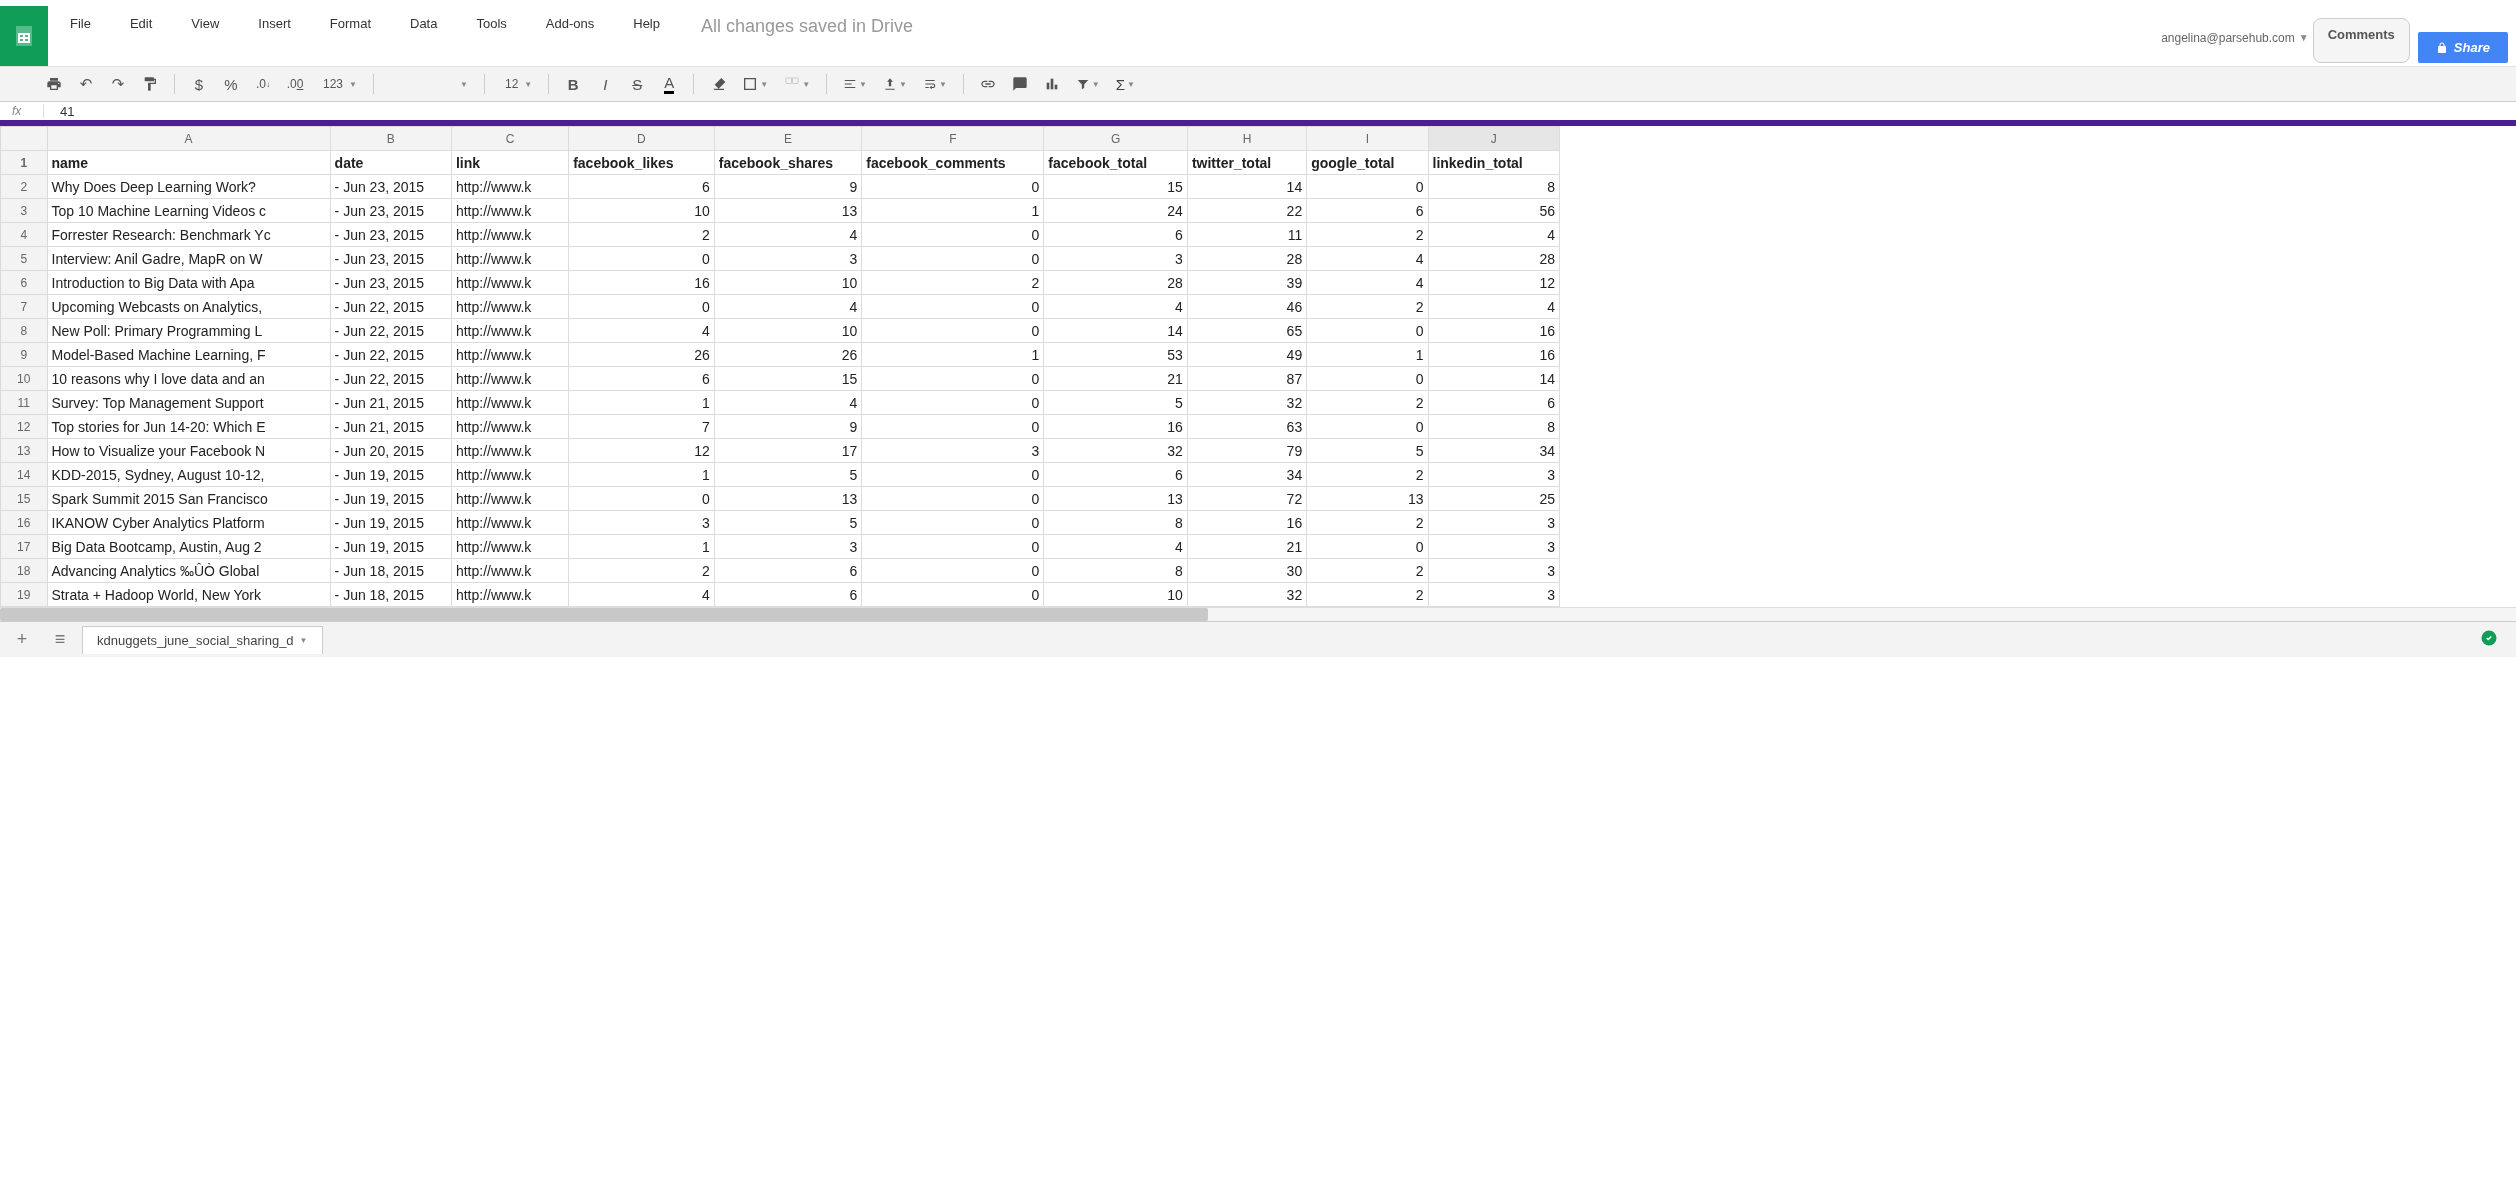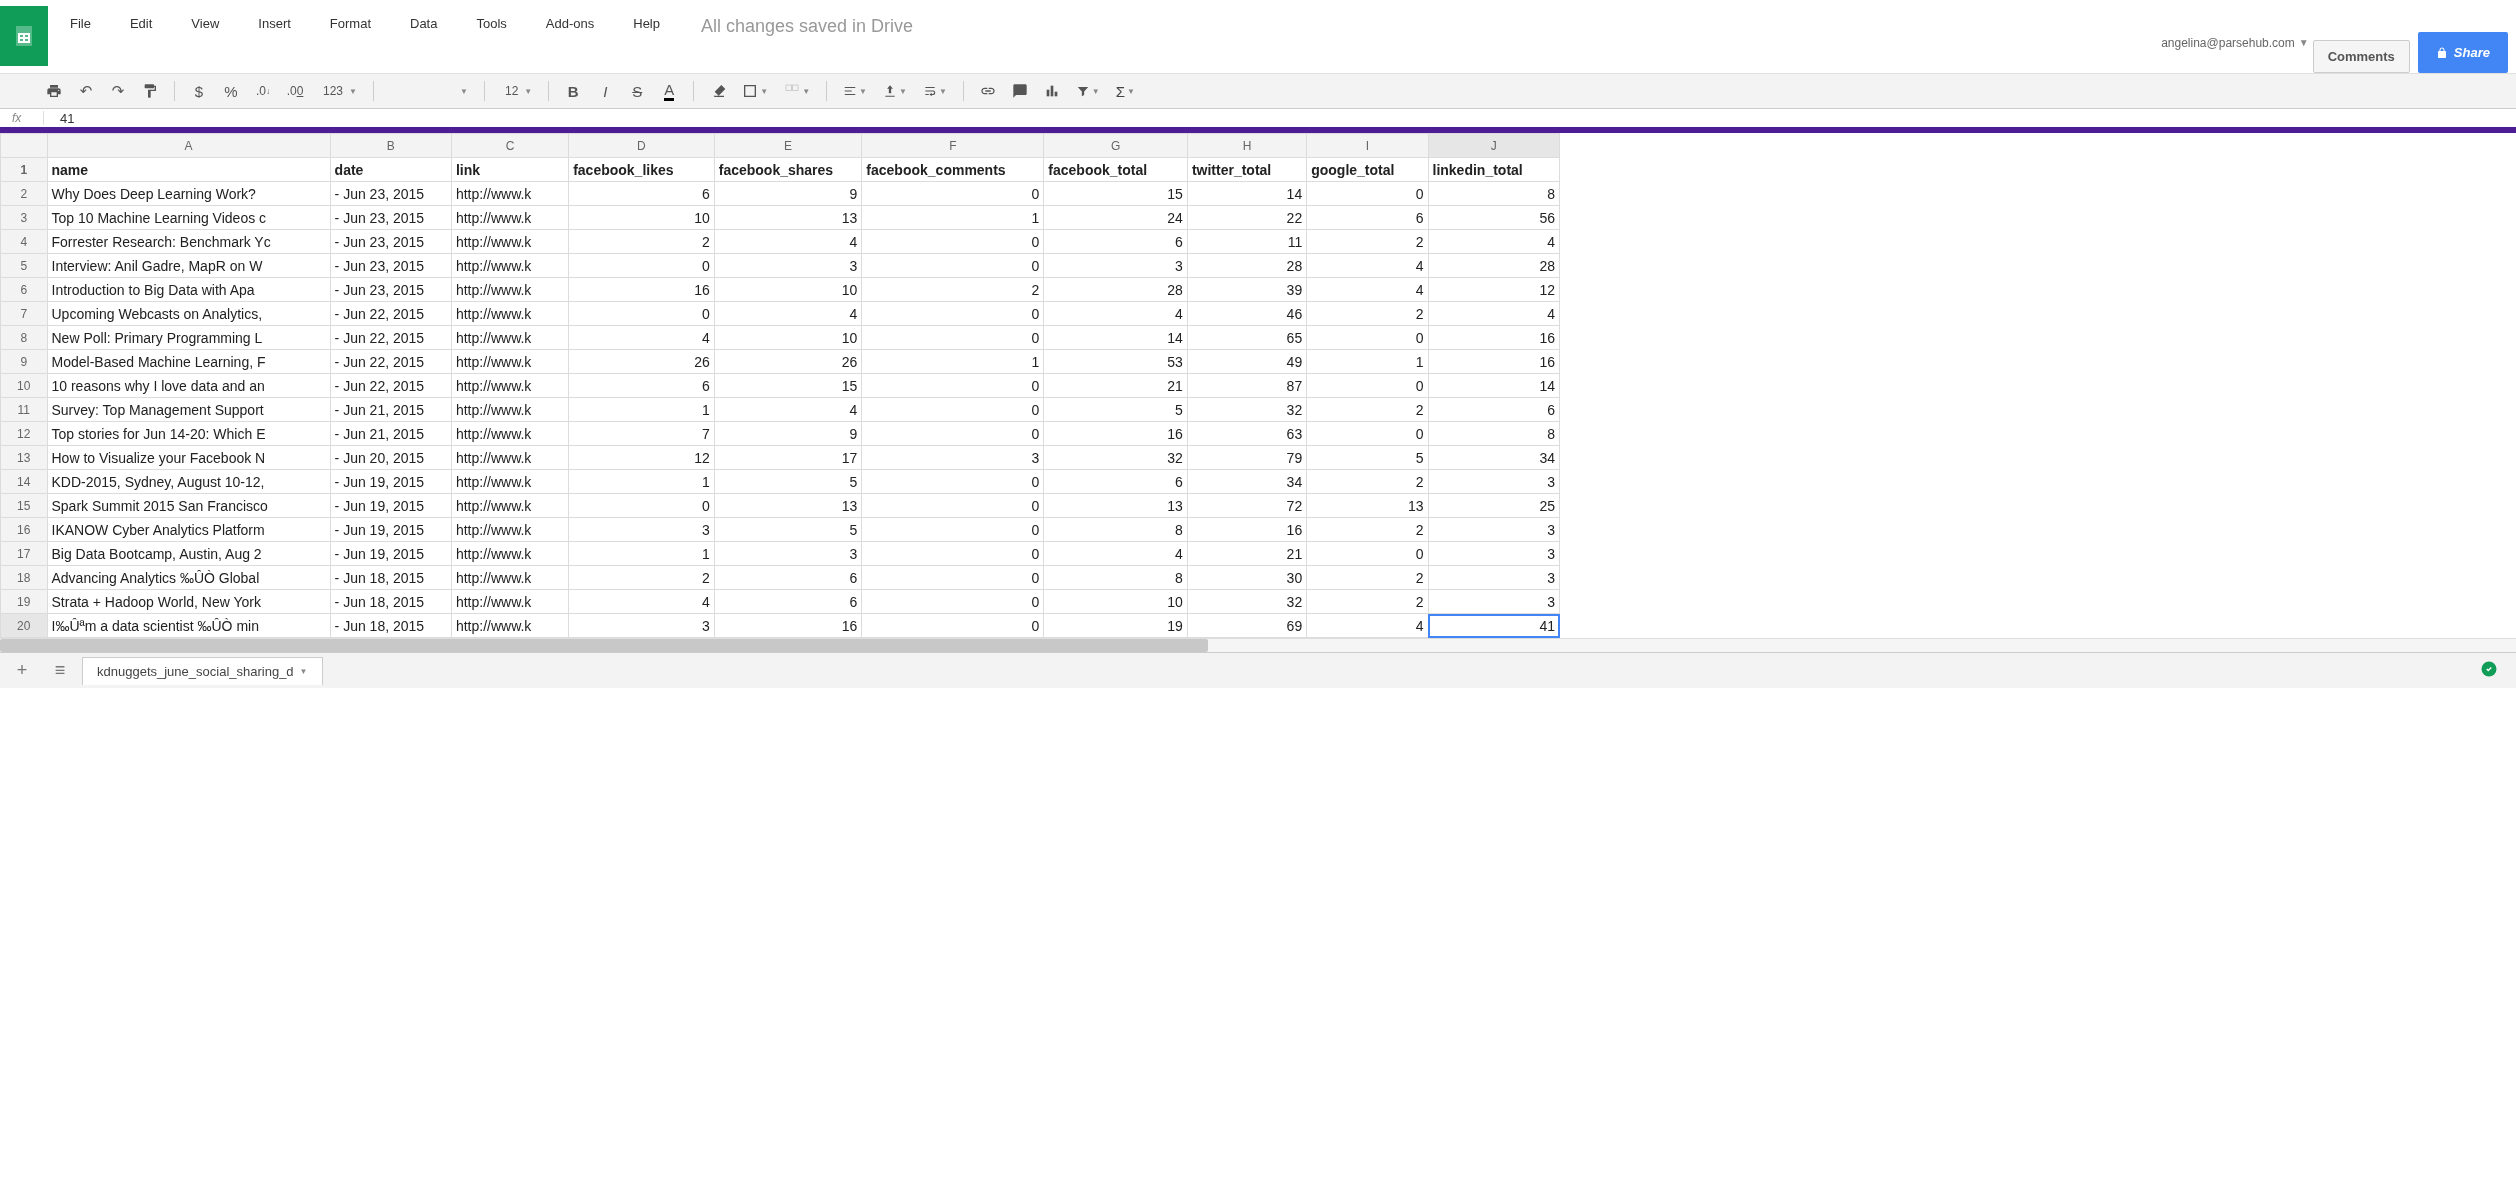--- a/index.html
+++ b/index.html
@@ -20,22 +20,22 @@
 .doc-title { font-size: 18px; color: #555; }
 .star-icon, .folder-icon { color: #bbb; font-size: 16px; cursor: pointer; }
 .menu-bar { display: flex; gap: 19px; padding: 6px 0 6px 0; }
 .menu-item { padding: 4px 10px; color: #333; cursor: pointer; font-size: 13px; }
 .save-status { color: #999; padding: 4px 12px; font-size: 18px; }
 .header-right { display: flex; align-items: center; gap: 8px; padding-top: 6px; }
 .user-email { color: #666; font-size: 12px; }
 .caret { color: #888; font-size: 10px; }
 .btn-comments {
   border: 1px solid #ccc; background: #f5f5f5; padding: 8px 14px;
-  border-radius: 2px; font-size: 13px; font-weight: bold; color: #555; cursor: pointer;
-  margin-top: 28px;
+  border-radius: 8px; font-size: 13px; font-weight: bold; color: #555; cursor: pointer;
+  margin-top: 6px;
 }
 .btn-share {
   background: #4285f4; color: #fff; padding: 8px 18px; border-radius: 2px;
   font-size: 13px; font-weight: bold; cursor: pointer; display: flex; align-items: center; gap: 6px;
   margin-top: 20px;
   font-style: italic;
 }
 
 
 .toolbar {
@@ -516,33 +516,20 @@
           <td>- Jun 18, 2015</td>
           <td>http://www.k</td>
           <td class="num">4</td>
           <td class="num">6</td>
           <td class="num">0</td>
           <td class="num">10</td>
           <td class="num">32</td>
           <td class="num">2</td>
           <td class="num">3</td>
         </tr>
-        <tr>
-          <td class="rowhead col-highlight">20</td>
-          <td>I‰Ûªm a data scientist ‰ÛÒ min</td>
-          <td>- Jun 18, 2015</td>
-          <td>http://www.k</td>
-          <td class="num">3</td>
-          <td class="num">16</td>
-          <td class="num">0</td>
-          <td class="num">19</td>
-          <td class="num">69</td>
-          <td class="num">4</td>
-          <td class="num cell-selected">41</td>
-        </tr>
       </tbody>
   </table>
 </div>
 
 <div class="hscroll">
     <div class="hscroll-thumb"></div>
   </div>
 
 <div class="tab-bar">
   <div class="tab-btn">+</div>

